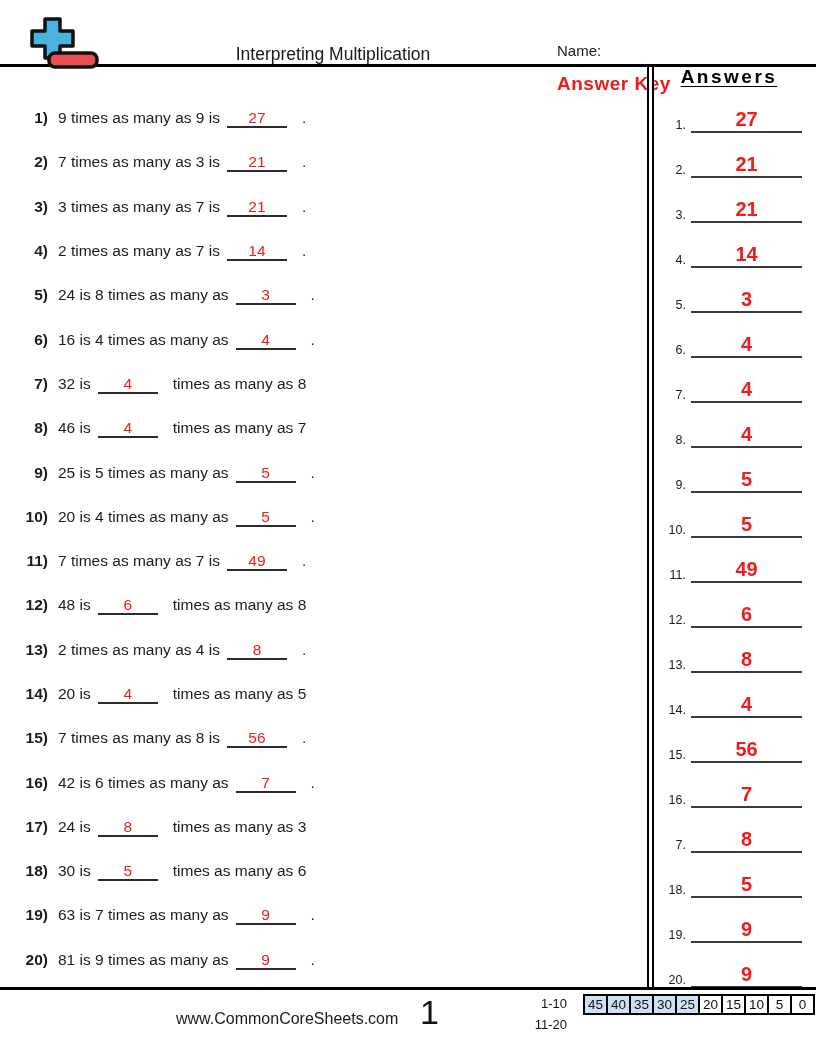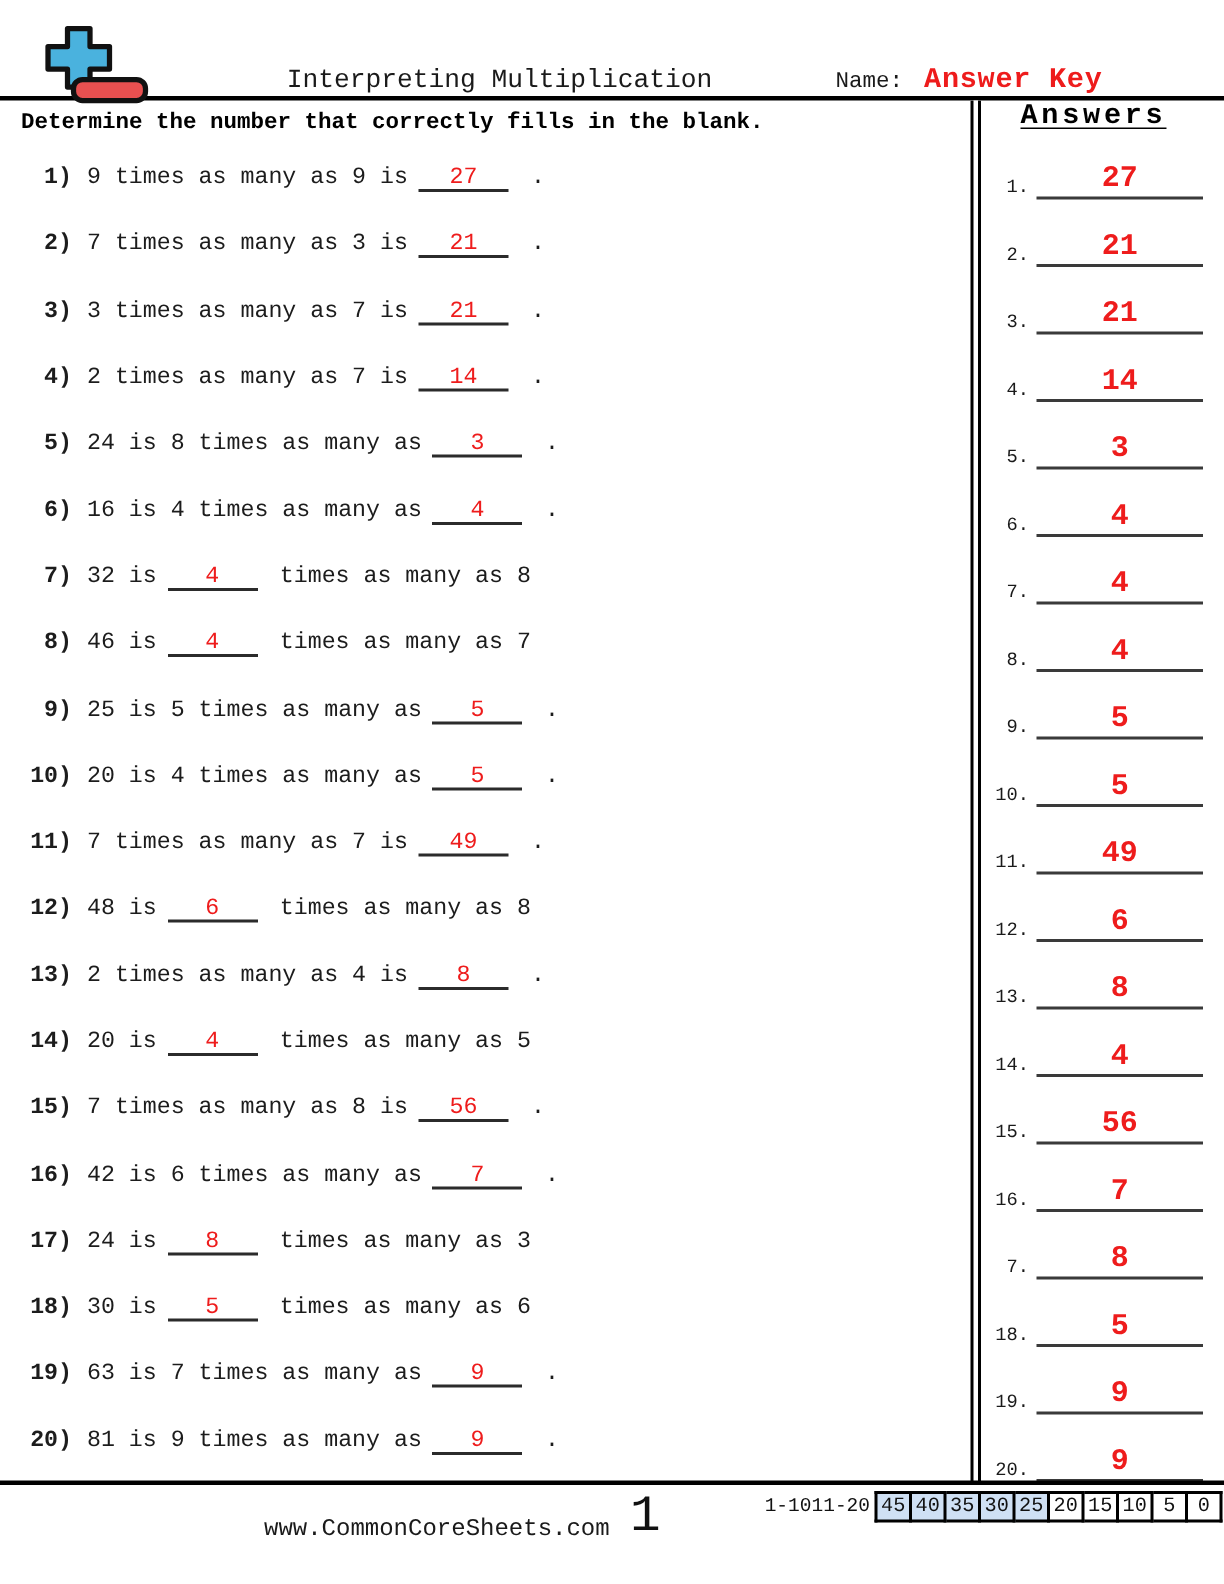--- a/index.html
+++ b/index.html
@@ -4,27 +4,27 @@
 <style>
   :root{
     --red:#ee1c1c;
     --shade:#cfe0f4;
     --logo-blue:#4ab2de;
     --logo-red:#e85050;
   }
   *{box-sizing:border-box;margin:0;padding:0;}
   html,body{background:#fff;}
   body{font-family:"Liberation Sans","DejaVu Sans",sans-serif;color:#111;}
-  .page{position:relative;width:816px;height:1056px;background:#fff;overflow:hidden;font-family:Liberation Mono, monospace;}
+  .page{position:relative;width:816px;height:1056px;background:#fff;overflow:hidden;}
 
   
   .logo{position:absolute;left:22px;top:14px;z-index:3;}
   .page-title{position:absolute;left:168px;top:44px;width:330px;text-align:center;
     font-size:17.5px;color:#1a1a1a;}
-  .name-row{position:absolute;left:557px;top:42px;display:flex;align-items:baseline;gap:14px;}
+  .name-row{position:absolute;left:557px;top:42px;display:flex;align-items:baseline;gap:14px;flex-direction:column;}
   .name-label{font-size:15px;color:#1a1a1a;}
   .name-value{font-size:19px;font-weight:bold;color:var(--red);letter-spacing:.5px;}
   .header-rule{position:absolute;left:0;top:64px;width:816px;height:3px;background:#000;}
   .instruction{position:absolute;left:14px;top:73px;font-size:15px;font-weight:bold;color:#000;}
 
   
   .questions{position:absolute;left:14px;top:96px;width:625px;}
   .q-row{display:flex;align-items:center;height:44.3px;font-size:15.5px;color:#1c1c1c;}
   .q-num{width:34px;flex:none;text-align:right;font-weight:bold;margin-right:10px;}
   .q-blank{display:inline-block;width:60px;margin:0 7px;text-align:center;
@@ -49,21 +49,21 @@
 
   
   .footer-rule{position:absolute;left:0;top:987px;width:816px;height:3px;background:#000;}
   .math-badge{position:absolute;left:25px;top:994px;width:140px;height:38px;background:#000;}
   .math-pill{position:absolute;left:7px;top:5px;right:7px;bottom:6px;background:#fff;
     border-radius:14px;display:flex;align-items:center;justify-content:center;
     font-size:20px;font-weight:bold;color:#000;}
   .website{position:absolute;left:176px;top:1010px;font-size:16px;color:#1a1a1a;}
   .page-number{position:absolute;left:420px;top:993px;font-size:34px;color:#111;}
   .score{position:absolute;right:1px;top:994px;display:flex;align-items:flex-start;}
-  .score-labels{display:flex;flex-direction:row;margin-right:3px;}
+  .score-labels{display:flex;flex-direction:column;margin-right:16px;}
   .score-labels div{height:20.5px;line-height:20.5px;font-size:13px;text-align:right;color:#111;}
   table.score-table{border-collapse:collapse;}
   table.score-table td{border:2px solid #000;width:23px;height:18.5px;padding:0;
     font-size:13.5px;text-align:center;color:#111;background:#fff;}
   table.score-table td.shaded{background:var(--shade);}
 </style>
 </head>
 <body>
 
 <div class="page">
@@ -75,21 +75,20 @@
 
   <div class="page-title">Interpreting Multiplication</div>
 
   <div class="name-row">
     <span class="name-label">Name:</span>
     <span class="name-value">Answer Key</span>
   </div>
 
   <div class="header-rule"></div>
 
-  <div class="instruction">Determine the number that correctly fills in the blank.</div>
 
   <div class="questions">
     <div class="q-row">
       <span class="q-num">1)</span>
       <span class="q-pre">9 times as many as 9 is</span>
       <span class="q-blank"><span class="q-ans">27</span></span>
       <span class="q-post">.</span>
     </div>
 
     <div class="q-row">

